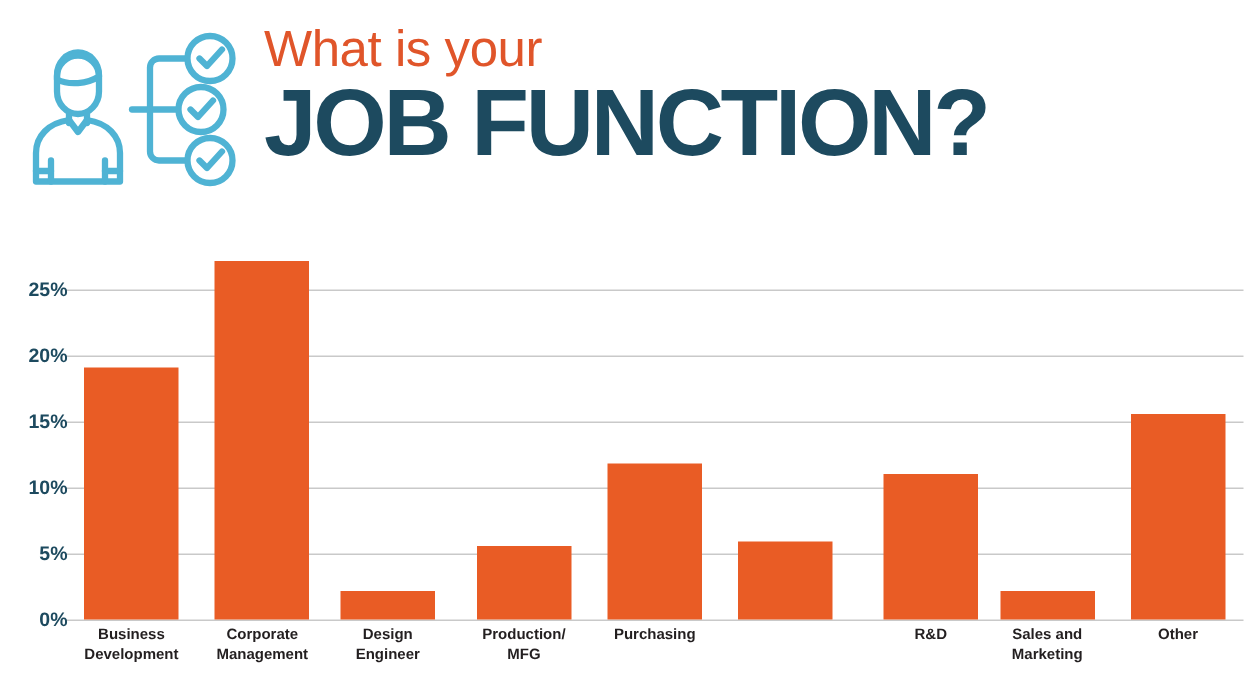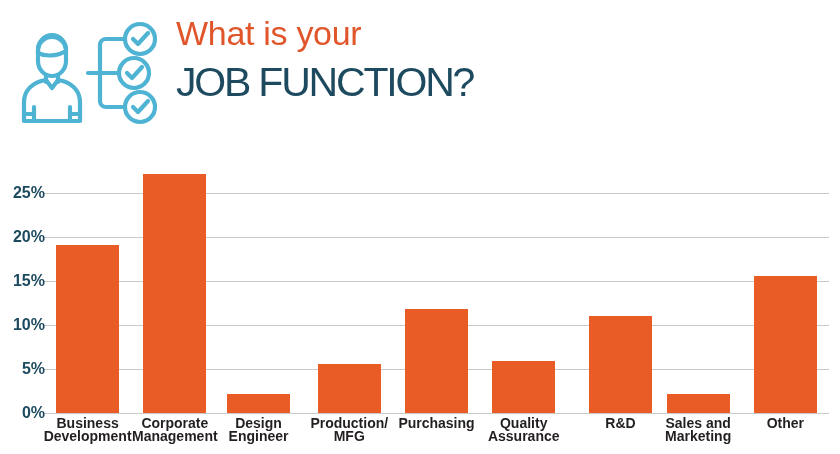--- a/index.html
+++ b/index.html
@@ -15,21 +15,21 @@
   #header{position:absolute;left:0;top:0;width:840px;height:140px;}
   #header-icon{position:absolute;left:12px;top:18px;width:160px;height:110px;}
   #title-block{position:absolute;left:176px;top:14px;width:660px;height:116px;}
   #title-line1{
     font-size:34px;font-weight:normal;line-height:38px;
     letter-spacing:-0.3px;
     color:#E0552A;
     white-space:nowrap;
   }
   #title-line2{
-    font-size:41px;font-weight:normal;line-height:64px;
+    font-size:63px;font-weight:bold;line-height:64px;
     letter-spacing:-2.2px;
     color:#1D4A5F;
     white-space:nowrap;
     margin-top:-2px;
   }
 
   
   #chart{position:absolute;left:0;top:140px;width:840px;height:314px;}
 
   #plot{
@@ -42,21 +42,21 @@
     position:absolute;left:0;width:100%;height:1px;
     background:#c9c9c9;
   }
   .gridline.baseline{background:#c9c9c9;}
 
   .ytick{
     position:absolute;
     right:784px;                   
     width:40px;
     text-align:right;
-    font-size:16px;font-weight:bold;
+    font-size:13px;font-weight:bold;
     color:#1D4A5F;
     transform:translateY(-50%);
     white-space:nowrap;
   }
 
   #bars{position:absolute;left:0;top:0;width:100%;height:100%;}
   .bar-slot{
     position:absolute;bottom:0;
     height:100%;
   }
@@ -64,21 +64,21 @@
     position:absolute;bottom:0;left:0;width:100%;
     background:#E95C25;
   }
   .bar-label{
     position:absolute;
     top:246px;
     left:50%;
     transform:translateX(-50%);
     width:104px;
     text-align:center;
-    font-size:14px;
+    font-size:10px;
     line-height:13px;
     color:#231f20;
     font-weight:bold;
     white-space:pre-line;
   }
 </style>
 </head>
 <body>
 
 <div id="page">
@@ -162,22 +162,20 @@
             <div class="bar" title="Production/ MFG: 5.6%" style="height: 49.28px; background: rgb(233, 92, 37);"></div>
             <div class="bar-label">Production/
 MFG</div>
           </div>
           <div class="bar-slot" style="left: 361px; width: 63px;">
             <div class="bar" title="Purchasing: 11.8%" style="height: 103.84px; background: rgb(233, 92, 37);"></div>
             <div class="bar-label">Purchasing</div>
           </div>
           <div class="bar-slot" style="left: 448.222px; width: 63px;">
             <div class="bar" title="Quality Assurance: 5.9%" style="height: 51.92px; background: rgb(233, 92, 37);"></div>
-            <div class="bar-label">Quality
-Assurance</div>
           </div>
           <div class="bar-slot" style="left: 545px; width: 63px;">
             <div class="bar" title="R&amp;D: 11%" style="height: 96.8px; background: rgb(233, 92, 37);"></div>
             <div class="bar-label">R&amp;D</div>
           </div>
           <div class="bar-slot" style="left: 622.667px; width: 63px;">
             <div class="bar" title="Sales and Marketing: 2.2%" style="height: 19.36px; background: rgb(233, 92, 37);"></div>
             <div class="bar-label">Sales and
 Marketing</div>
           </div>

